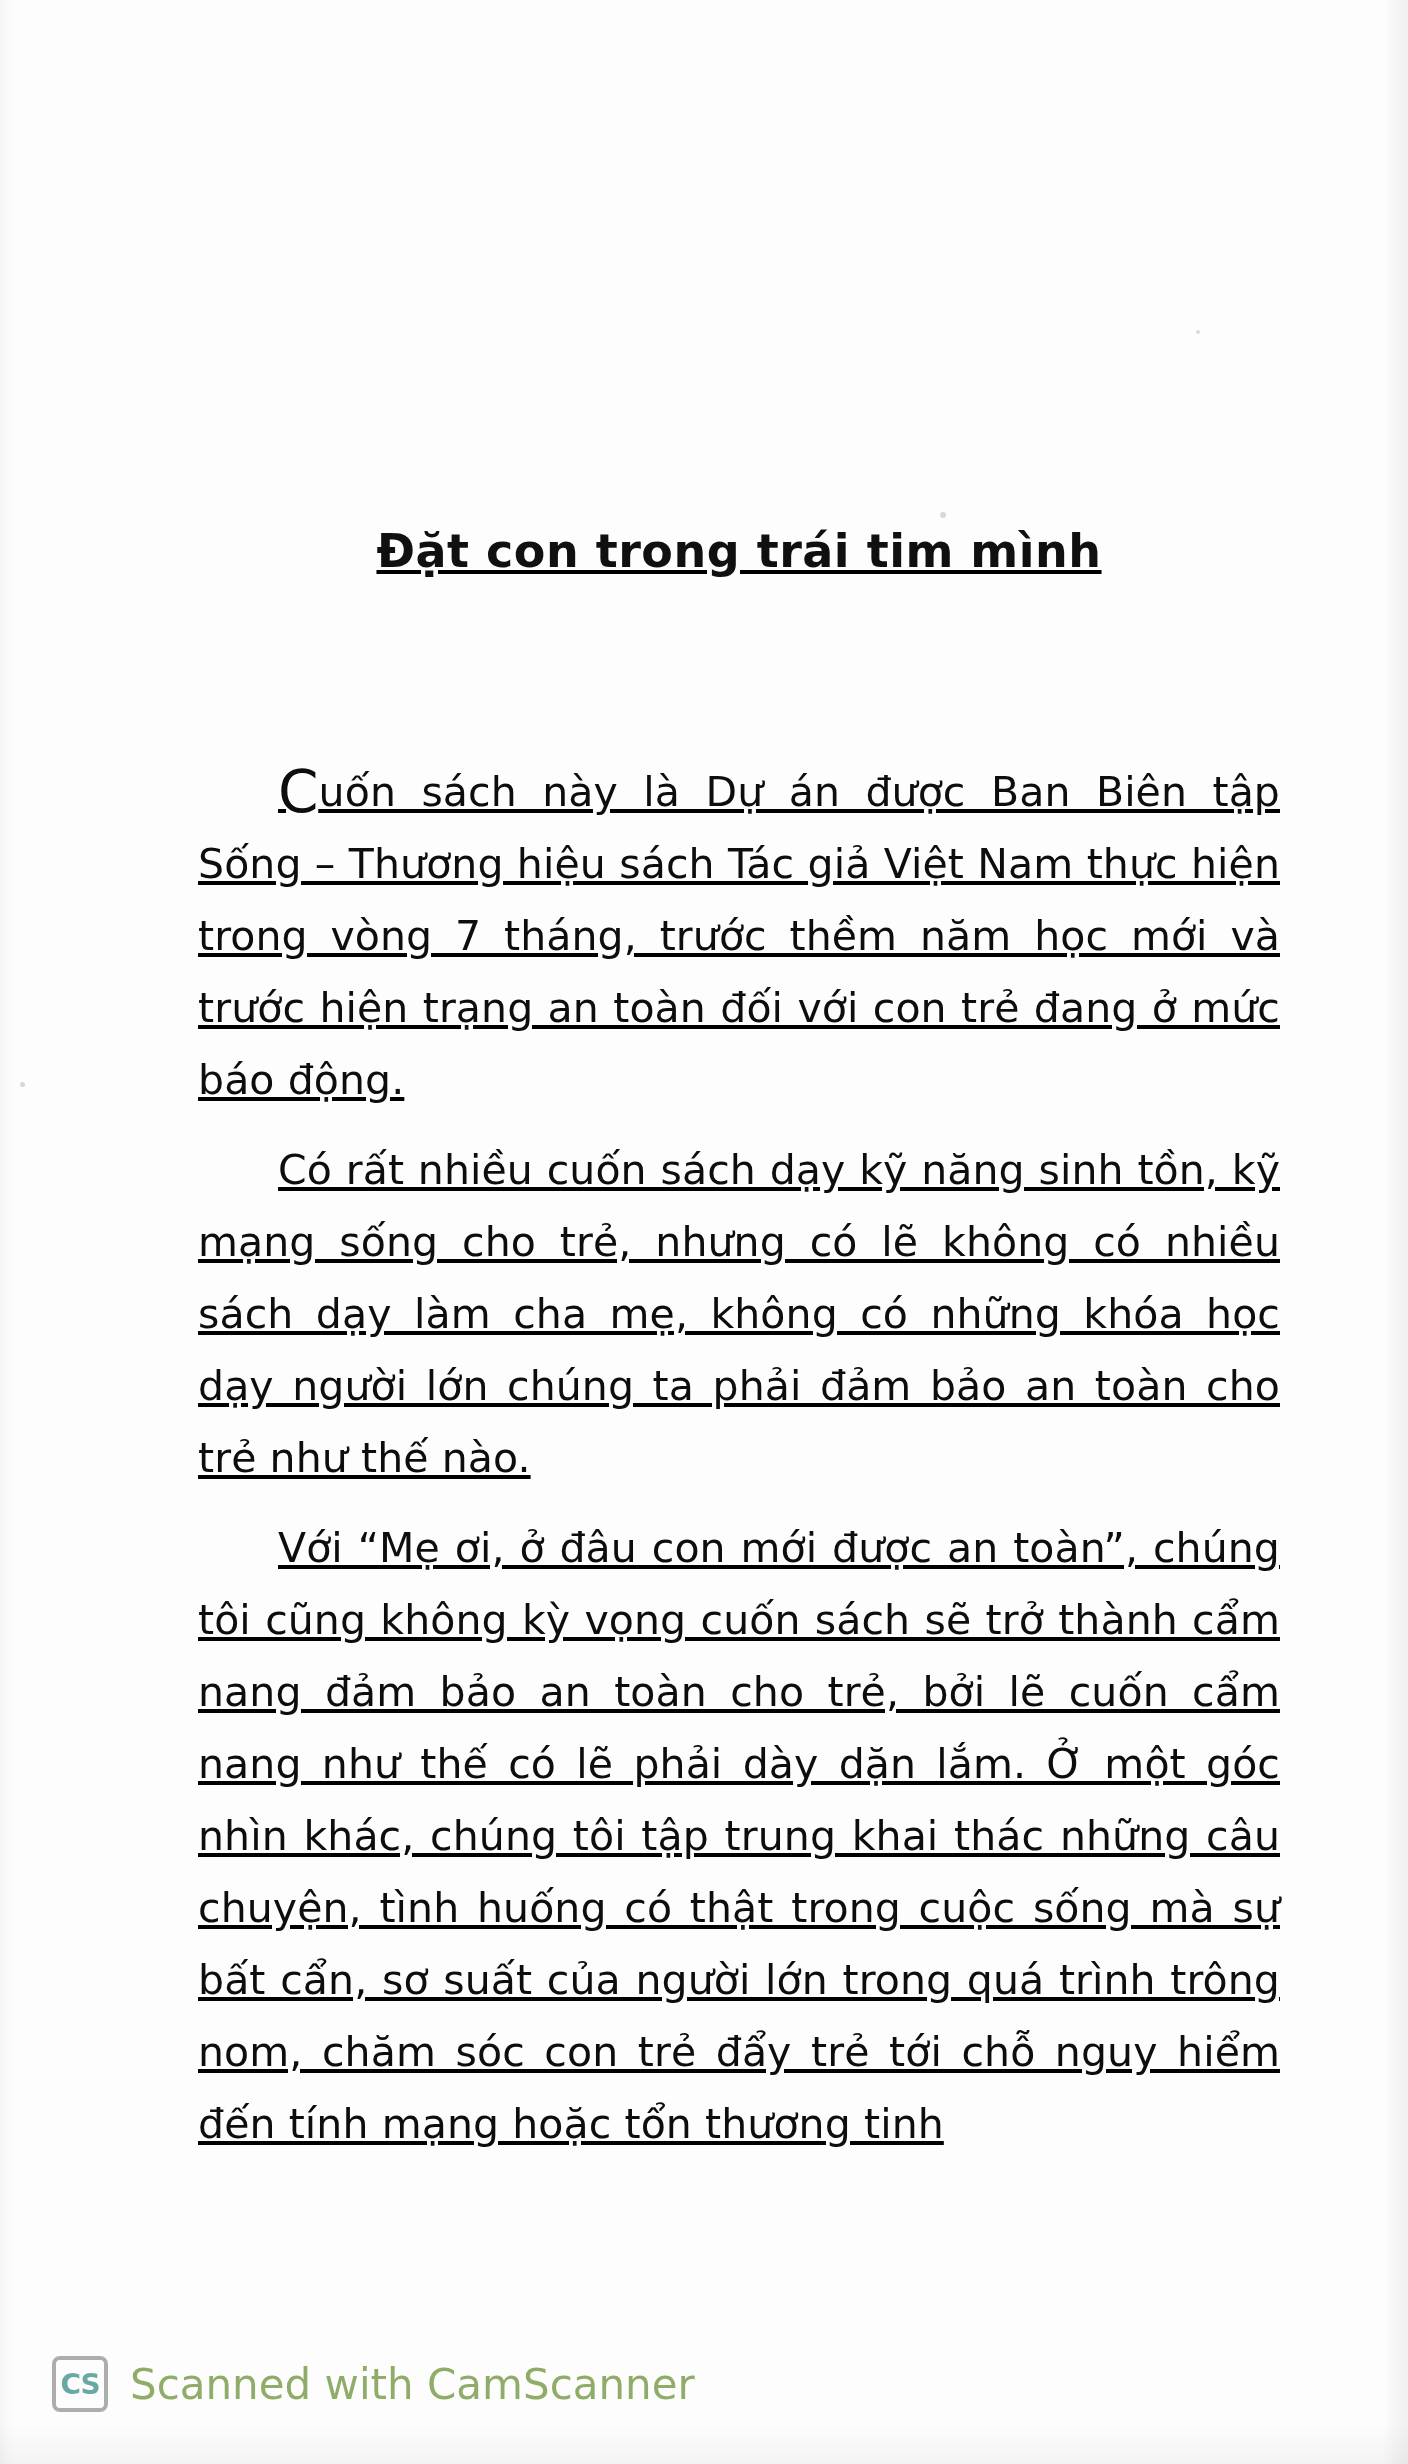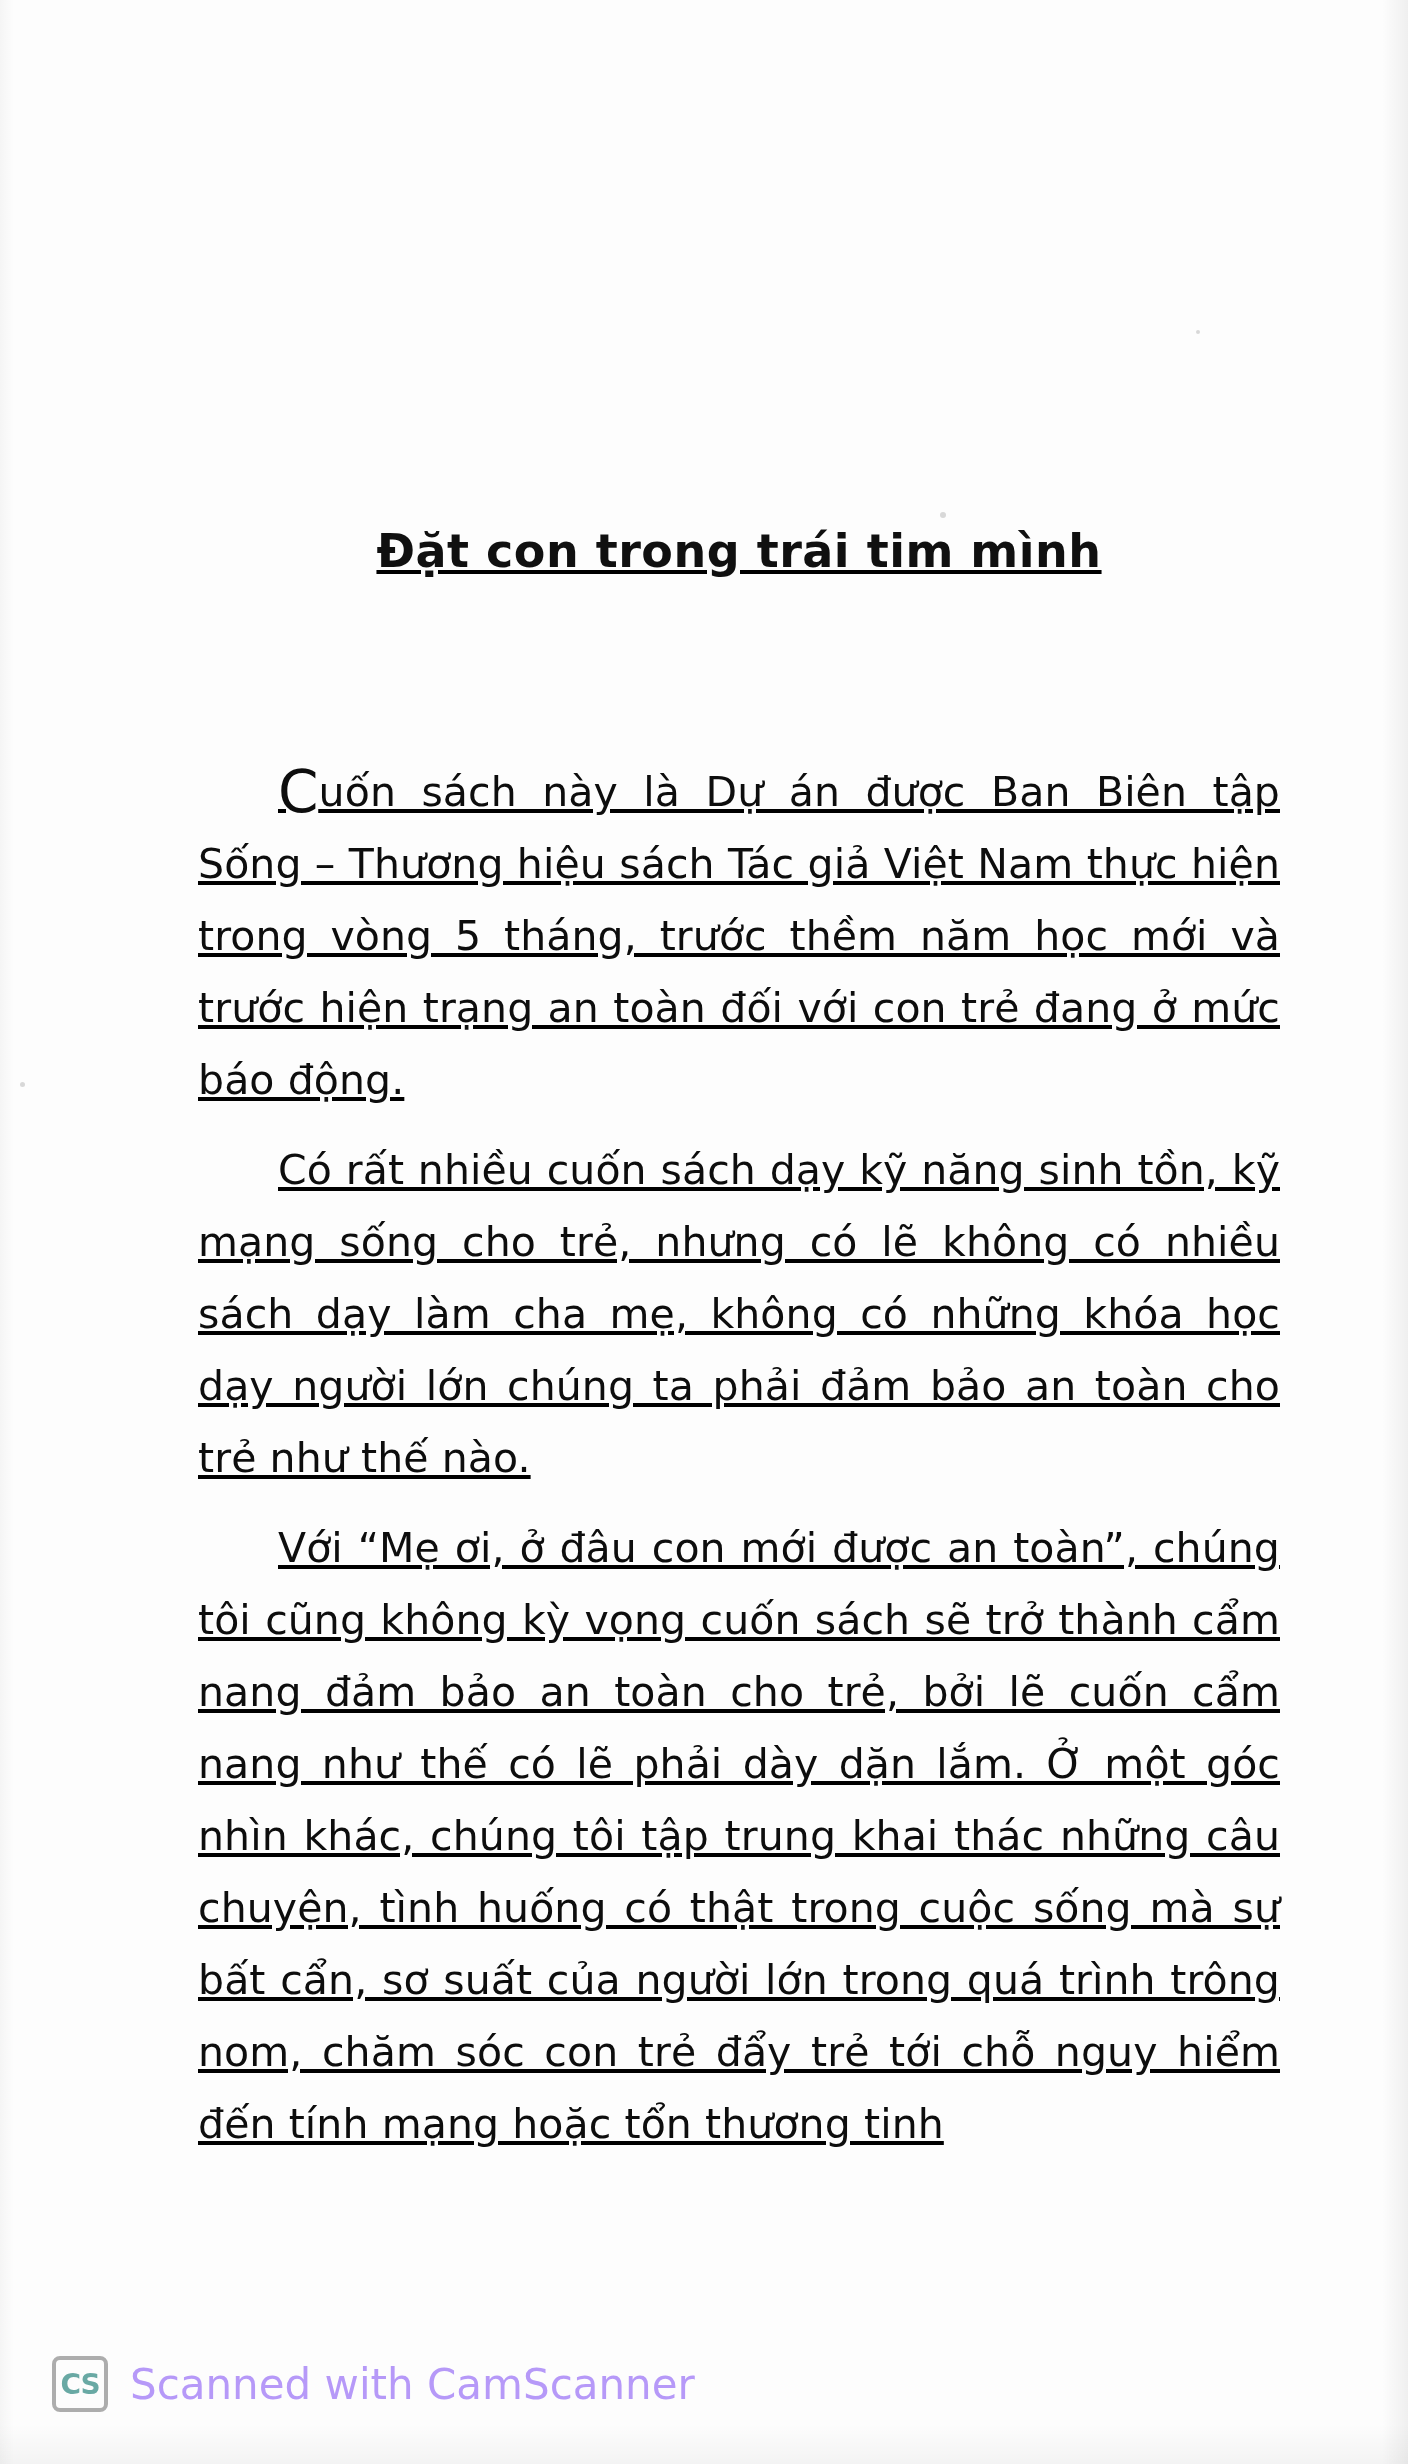--- a/index.html
+++ b/index.html
@@ -122,21 +122,21 @@
     justify-content: center;
     font-size: 28px;
     font-weight: 700;
     color: #0f766e;
     font-family: "DejaVu Sans", sans-serif;
     letter-spacing: -1px;
     box-sizing: border-box;
   }
   .cs-text {
     font-size: 42px;
-    color: #8b5cf6;
+    color: #4d7c0f;
     font-family: "DejaVu Sans", sans-serif;
   }
 
   
   .speck {
     position: absolute;
     background: #d8d8d8;
     border-radius: 50%;
     pointer-events: none;
   }
@@ -153,21 +153,21 @@
   <div class="speck" style="left:940px; top:512px; width:6px; height:6px;"></div>
   <div class="speck" style="left:20px; top:1082px; width:5px; height:5px;"></div>
   <div class="speck" style="left:1196px; top:330px; width:4px; height:4px;"></div>
 
   <div class="content">
 
     <h1 class="chapter-title">Đặt con trong trái tim mình</h1>
 
     <div class="body-text">
 
-      <p class="dropcap-para"><span class="dropcap">C</span><span>uốn sách này là Dự án được Ban Biên tập Sống – Thương hiệu sách Tác giả Việt Nam thực hiện trong vòng 5 tháng, trước thềm năm học mới và trước hiện trạng an toàn đối với con trẻ đang ở mức báo động.</span></p>
+      <p class="dropcap-para"><span class="dropcap">C</span><span>uốn sách này là Dự án được Ban Biên tập Sống – Thương hiệu sách Tác giả Việt Nam thực hiện trong vòng 7 tháng, trước thềm năm học mới và trước hiện trạng an toàn đối với con trẻ đang ở mức báo động.</span></p>
 
       <p>Có rất nhiều cuốn sách dạy kỹ năng sinh tồn, kỹ mạng sống cho trẻ, nhưng có lẽ không có nhiều sách dạy làm cha mẹ, không có những khóa học dạy người lớn chúng ta phải đảm bảo an toàn cho trẻ như thế nào.</p>
 
       <p>Với “Mẹ ơi, ở đâu con mới được an toàn”, chúng tôi cũng không kỳ vọng cuốn sách sẽ trở thành cẩm nang đảm bảo an toàn cho trẻ, bởi lẽ cuốn cẩm nang như thế có lẽ phải dày dặn lắm. Ở một góc nhìn khác, chúng tôi tập trung khai thác những câu chuyện, tình huống có thật trong cuộc sống mà sự bất cẩn, sơ suất của người lớn trong quá trình trông nom, chăm sóc con trẻ đẩy trẻ tới chỗ nguy hiểm đến tính mạng hoặc tổn thương tinh</p>
 
     </div>
   </div>
 
   <div class="watermark">
     <div class="cs-badge">CS</div>

